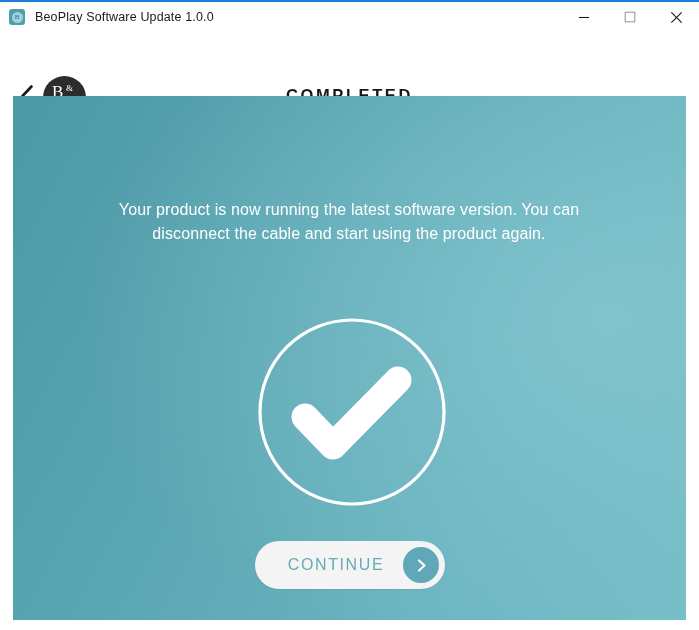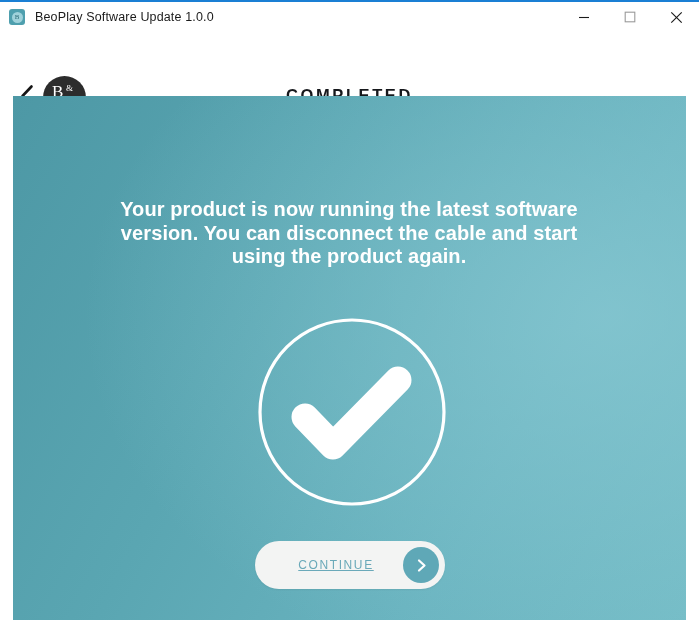--- a/index.html
+++ b/index.html
@@ -176,24 +176,24 @@
     font-weight: 300;
     letter-spacing: 1.2px;
     color: rgba(255,255,255,0.82);
   }
 
   #success-message {
     position: absolute;
     left: 86px; top: 102px;
     width: 500px;
     text-align: center;
-    font-size: 20px;
+    font-size: 16px;
     line-height: 23.5px;
     color: #ffffff;
-    font-weight: 700;
+    font-weight: 400;
     letter-spacing: 0.1px;
   }
 
   #check-badge {
     position: absolute;
     left: 243px; top: 220px;
     width: 192px;
     height: 192px;
   }
   #check-badge svg { display: block; }
@@ -209,25 +209,24 @@
     border: none;
     padding: 0;
     display: flex;
     align-items: center;
     box-shadow: 0 1px 2px rgba(0,0,0,0.06);
   }
   #continue-label {
     flex: 1;
     text-align: center;
     padding-left: 14px;
-    font-size: 12px;
+    font-size: 16px;
     letter-spacing: 1.6px;
     color: #6aa9b9;
     font-family: "Liberation Sans", sans-serif;
-    text-decoration: underline;
   }
   #continue-arrow {
     width: 36px;
     height: 36px;
     margin-right: 6px;
     border-radius: 50%;
     background: #5fa8b7;
     display: flex;
     align-items: center;
     justify-content: center;

